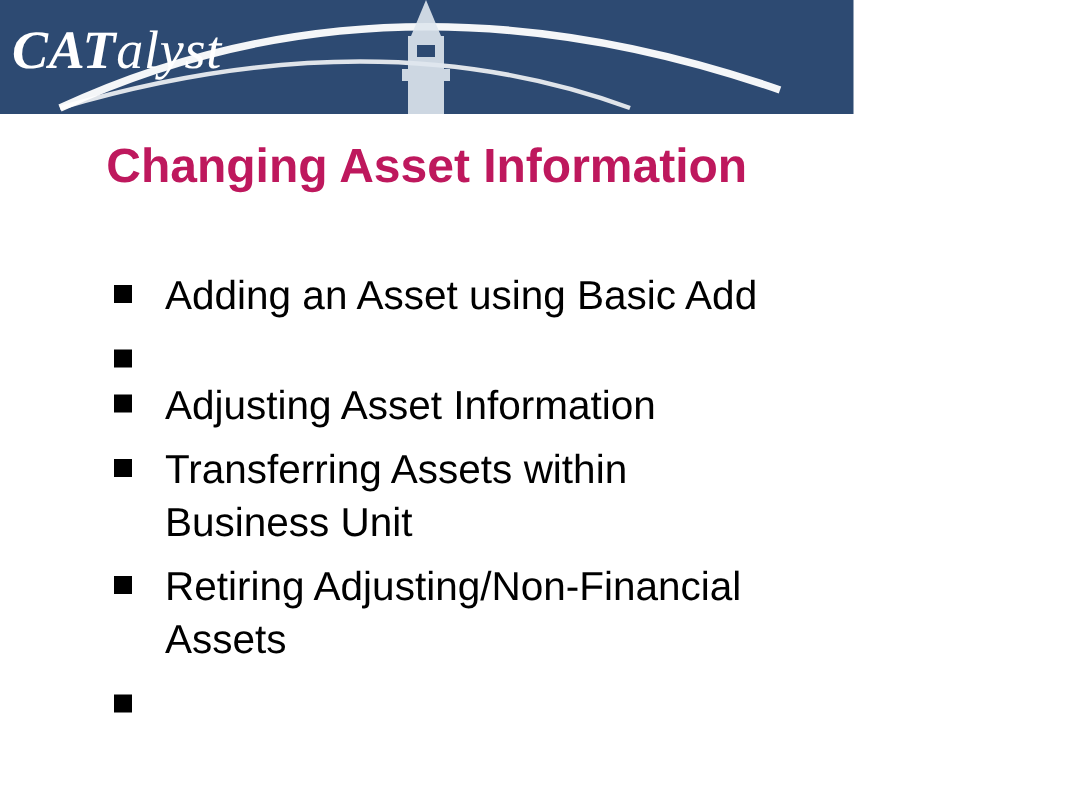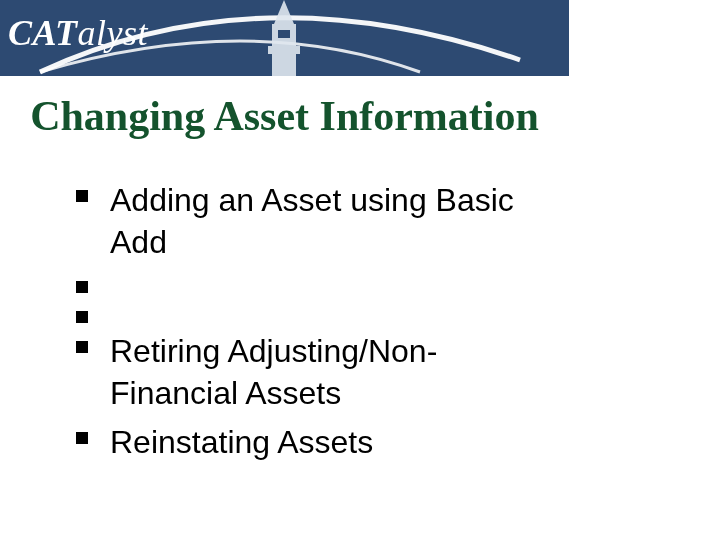--- a/index.html
+++ b/index.html
@@ -51,24 +51,24 @@
     width: 720px;
     height: 76px;
     pointer-events: none;
   }
   .title {
     position: absolute;
     top: 92px;
     left: 0;
     width: 100%;
     text-align: center;
-    font-family: Liberation Serif, serif;
-    font-size: 42px;
+    font-family: Liberation Sans, sans-serif;
+    font-size: 32px;
     font-weight: bold;
-    color: #14532d;
+    color: #be185d;
   }
   .bullets {
     position: absolute;
     top: 180px;
     left: 76px;
     right: 40px;
   }
   .bullet-item {
     display: flex;
     align-items: flex-start;
@@ -77,21 +77,21 @@
   .bullet-marker {
     width: 12px;
     height: 12px;
     background: #000000;
     margin-top: 10px;
     margin-right: 22px;
     flex-shrink: 0;
   }
   .bullet-text {
     font-family: Arial, Helvetica, sans-serif;
-    font-size: 32px;
+    font-size: 27px;
     color: #000000;
     line-height: 1.3;
   }
 </style>
 </head>
 <body>
 
 <div class="slide">
 
   <div class="header-band">
@@ -117,24 +117,28 @@
   <div class="bullets">
     <div class="bullet-item">
       <div class="bullet-marker"></div>
       <div class="bullet-text">Adding an Asset using Basic Add</div>
     </div>
     <div class="bullet-item">
       <div class="bullet-marker"></div>
     </div>
     <div class="bullet-item">
       <div class="bullet-marker"></div>
+      <div class="bullet-text">Adjusting Asset Information</div>
+    </div>
+    <div class="bullet-item">
+      <div class="bullet-marker"></div>
+      <div class="bullet-text">Transferring Assets within Business Unit</div>
     </div>
     <div class="bullet-item">
       <div class="bullet-marker"></div>
       <div class="bullet-text">Retiring Adjusting/Non-Financial Assets</div>
     </div>
     <div class="bullet-item">
       <div class="bullet-marker"></div>
-      <div class="bullet-text">Reinstating Assets</div>
     </div>
   </div>
 
 </div>
 
 </body></html>

